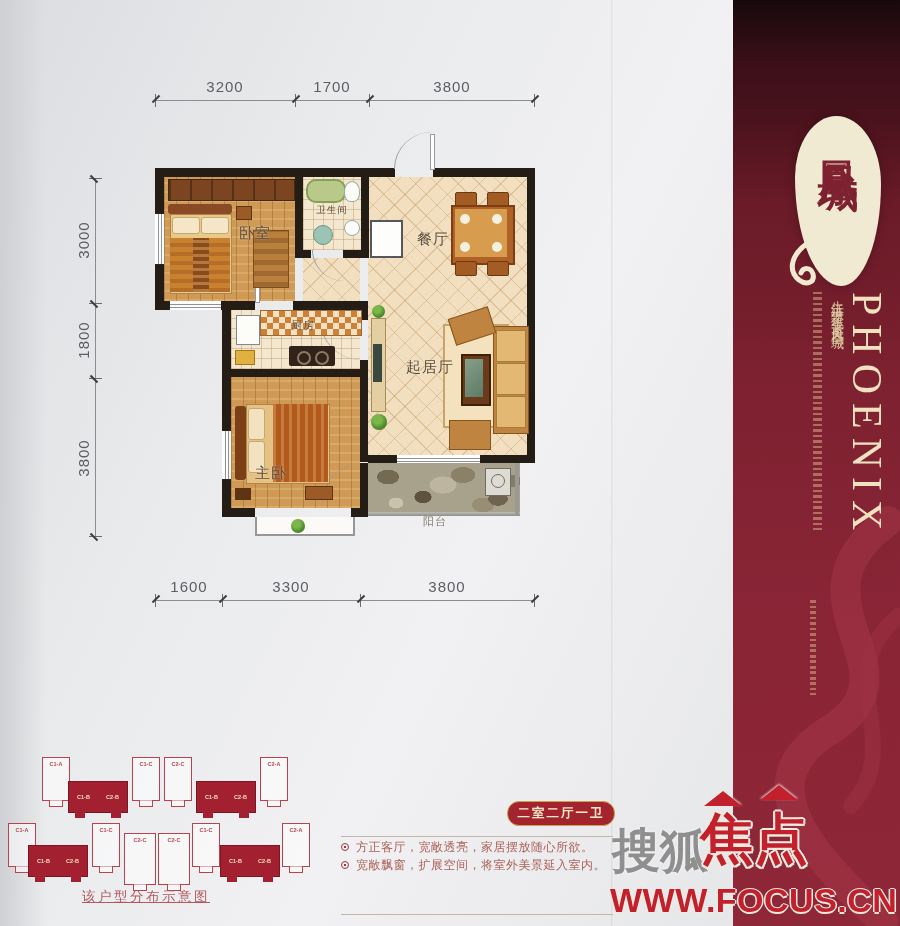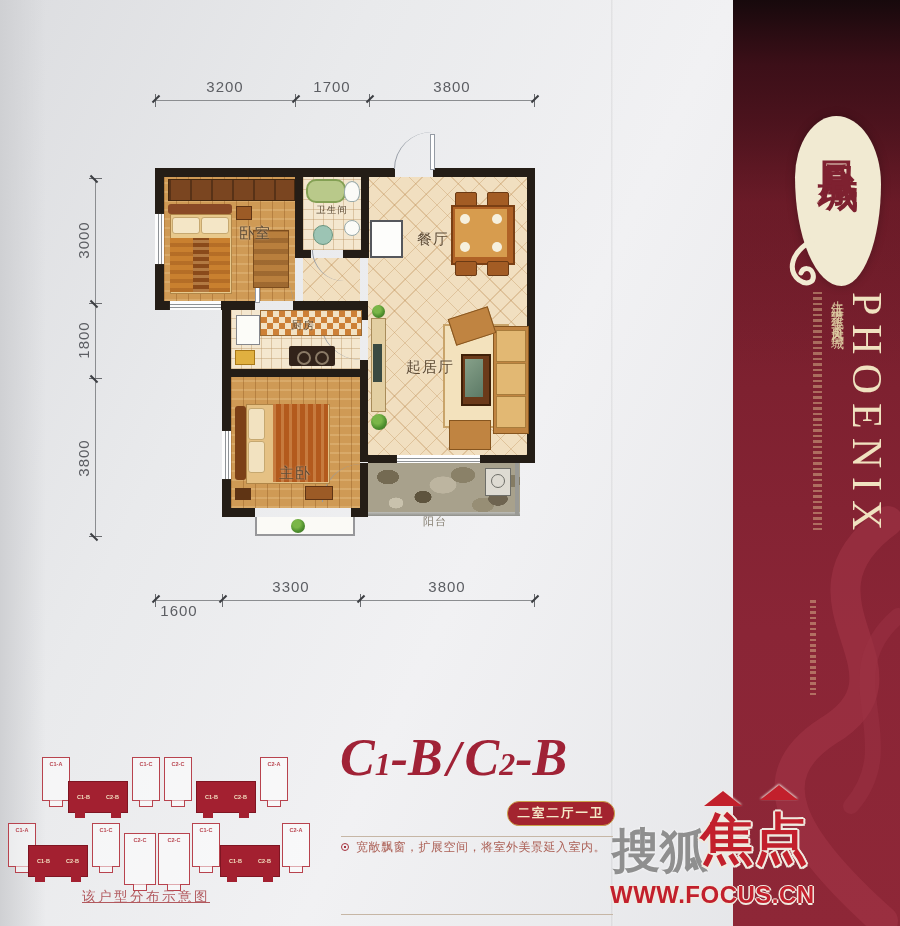--- a/index.html
+++ b/index.html
@@ -97,21 +97,21 @@
     repeating-linear-gradient(90deg,rgba(228,202,152,.0) 0 3px,rgba(0,0,0,0) 3px 6px);}
 
   
   .focus-logo{position:absolute;left:608px;top:793px;width:230px;height:125px;}
   .sohu{position:absolute;left:4px;top:26px;font-size:48px;font-weight:bold;color:#8f8f8f;
     text-shadow:0 0 3px rgba(255,255,255,.85);}
   .jiaodian{position:absolute;left:92px;top:10px;font-size:54px;font-weight:bold;color:#c2202c;
     text-shadow:-2px 0 #efeae0,2px 0 #efeae0,0 -2px #efeae0,0 2px #efeae0,-1.5px -1.5px #efeae0,1.5px 1.5px #efeae0,-1.5px 1.5px #efeae0,1.5px -1.5px #efeae0;}
   .roof{position:absolute;width:0;height:0;border-left:19px solid transparent;border-right:19px solid transparent;
     border-bottom:15px solid #c2202c;filter:drop-shadow(0 -1px 1px #f3efe6);}
-  .url{position:absolute;left:2px;top:88px;font-size:24px;font-weight:bold;color:#c2202c;letter-spacing:.5px;
+  .url{position:absolute;left:2px;top:88px;font-size:34px;font-weight:bold;color:#c2202c;letter-spacing:.5px;
     text-shadow:-1.5px 0 #efeae0,1.5px 0 #efeae0,0 -1.5px #efeae0,0 1.5px #efeae0;}
 </style>
 </head>
 <body>
 
 <div class="canvas">
   <div class="edge-shade"></div>
   <div class="crease"></div>
 
   <div class="dimh" style="left:155px;top:100px;width:380px;">
@@ -132,21 +132,21 @@
     <div class="dimlblv" style="top:62px;">3000</div>
     <div class="dimlblv" style="top:162px;">1800</div>
     <div class="dimlblv" style="top:280px;">3800</div>
   </div>
 
   <div class="dimh" style="left:155px;top:600px;width:380px;">
     <div class="tick" style="left:0;"></div>
       <div class="tick" style="left:67px;"></div>
     <div class="tick" style="left:205px;"></div>
       <div class="tick" style="left:379px;"></div>
-    <div class="dimlbl" style="left:24px;margin-top:24px;">1600</div>
+    <div class="dimlbl" style="left:34px;">1600</div>
     <div class="dimlbl" style="left:136px;">3300</div>
     <div class="dimlbl" style="left:292px;">3800</div>
   </div>
 
   <div class="plan">
 
     <div class="abs wood" style="left:9px;top:9px;width:131px;height:124px;"></div>
     <div class="abs grid" style="left:148px;top:9px;width:58px;height:73px;"></div>
     <div class="abs tile" style="left:148px;top:90px;width:57px;height:43px;"></div>
     <div class="abs tile" style="left:213px;top:9px;width:159px;height:278px;"></div>
@@ -256,30 +256,31 @@
     <div class="abs" style="left:80px;top:320px;width:16px;height:12px;background:#5f3414;"></div>
 
     <div class="abs" style="left:330px;top:300px;width:24px;height:26px;background:#dedbd2;border:1.5px solid #6e6e68;"></div>
     <div class="abs" style="left:336px;top:306px;width:12px;height:12px;border:1.5px solid #6e6e68;border-radius:50%;"></div>
 
     <div class="rlabel" style="left:78px;top:56px;width:44px;">卧室</div>
     <div class="rlabel" style="left:148px;top:36px;width:58px;font-size:9.5px;">卫生间</div>
     <div class="rlabel" style="left:256px;top:62px;width:44px;">餐厅</div>
     <div class="rlabel" style="left:126px;top:150px;width:44px;font-size:11px;">厨房</div>
     <div class="rlabel" style="left:244px;top:190px;width:62px;">起居厅</div>
-    <div class="rlabel" style="left:120px;top:296px;width:40px;">主卧</div>
+    <div class="rlabel" style="left:96px;top:296px;width:40px;">主卧</div>
     <div class="rlabel" style="left:258px;top:310px;width:44px;font-size:11px;color:rgba(82,72,52,.68);text-shadow:none;margin-top:36px;">阳台</div>
   </div>
 
-  <div class="unit-title">
-    <span class="t-big">C</span><span class="t-num">1</span><span class="t-big">-B</span><span class="t-slash">/</span><span class="t-big">C</span><span class="t-num">2</span><span class="t-big">-B</span>
-  </div>
   <div class="badge">二室二厅一卫</div>
   <div class="sep" style="left:341px;top:836px;width:272px;"></div>
   <div class="features">
+    <div class="feat">
+        <span class="bullet"></span>
+        <span>方正客厅，宽敞透亮，家居摆放随心所欲。</span>
+      </div>
     <div class="feat">
         <span class="bullet"></span>
         <span>宽敞飘窗，扩展空间，将室外美景延入室内。</span>
       </div>
   </div>
   <div class="sep" style="left:341px;top:914px;width:272px;"></div>
 
   <div class="siteplan">
     <div class="u-out" style="left:22px;top:12px;width:26px;height:42px;">
         <span class="ulbl">C1-A</span>

